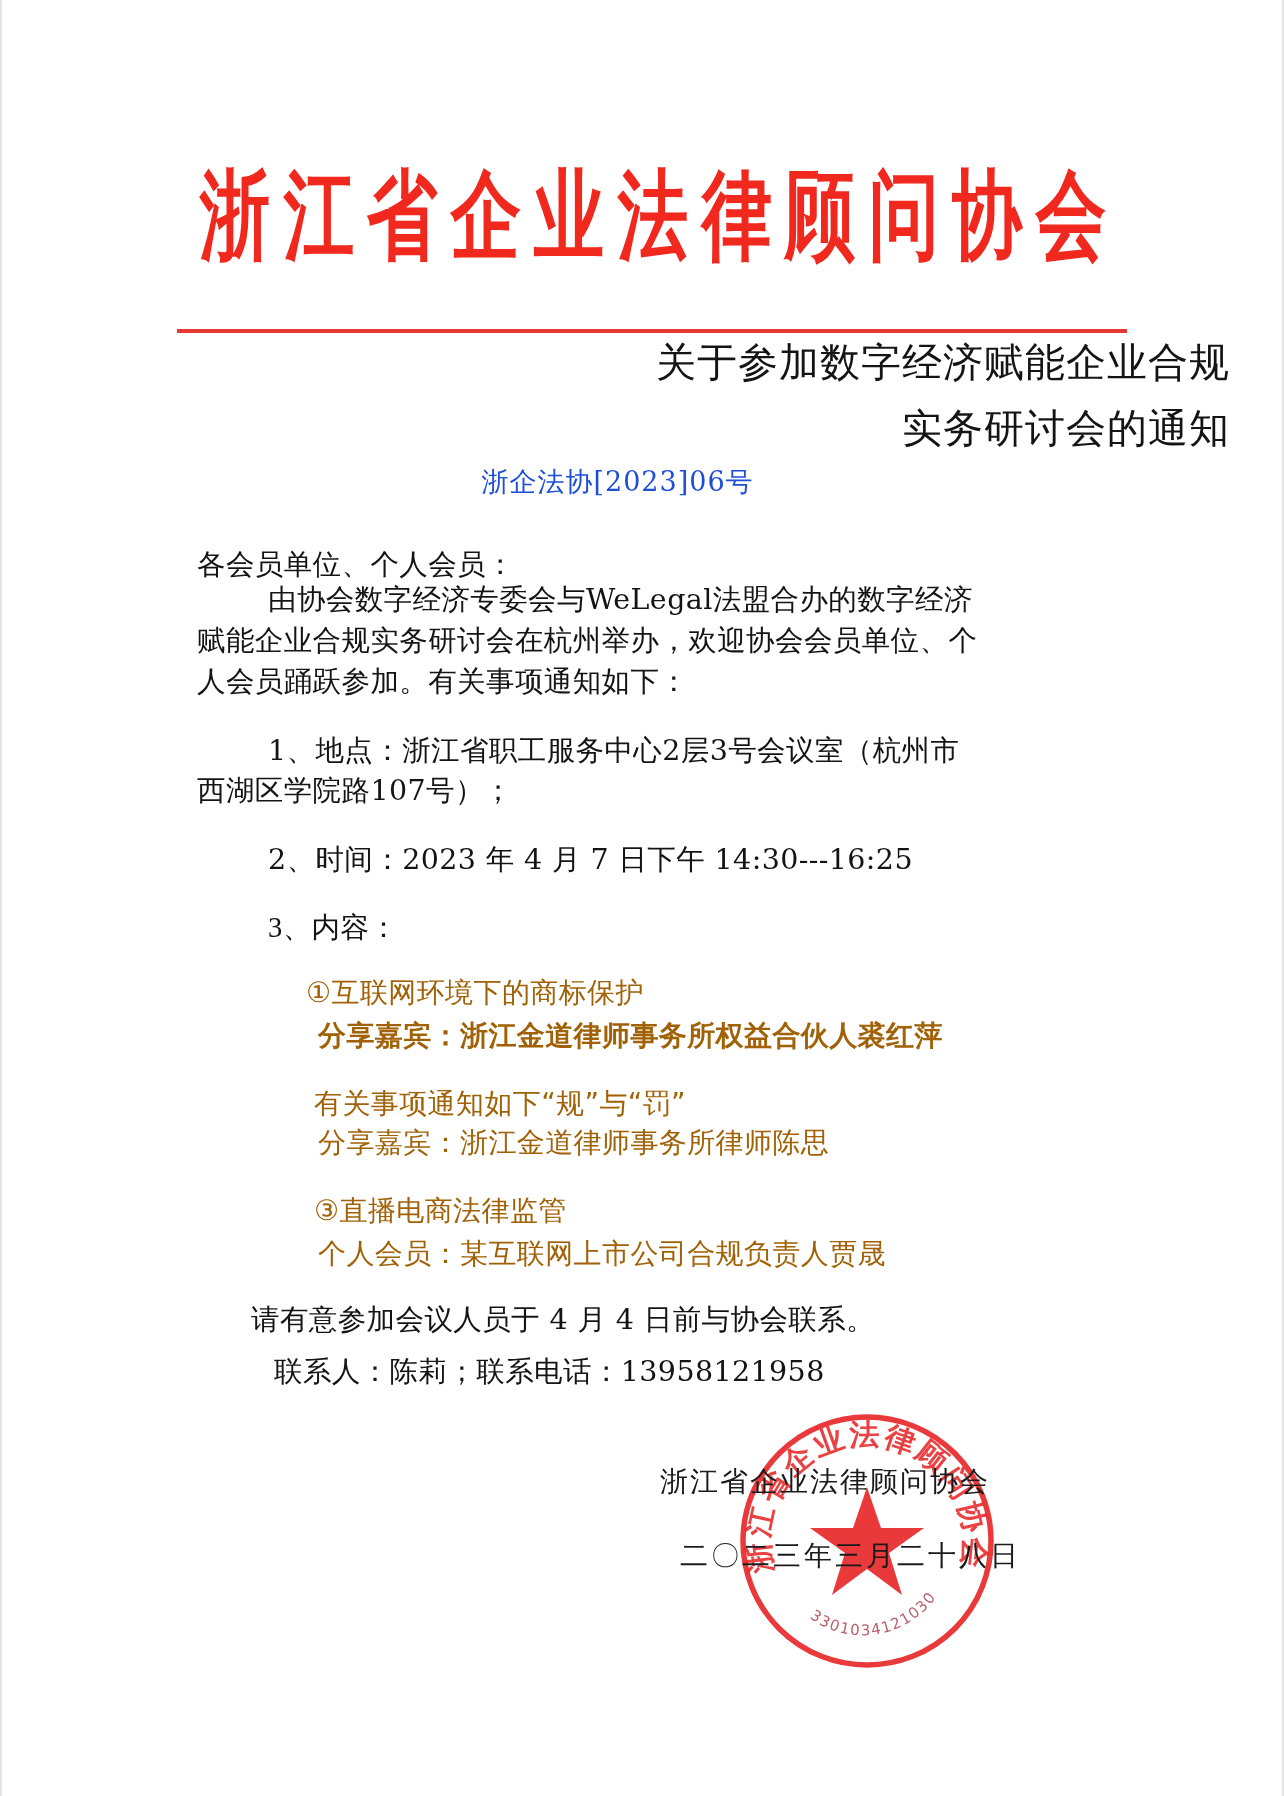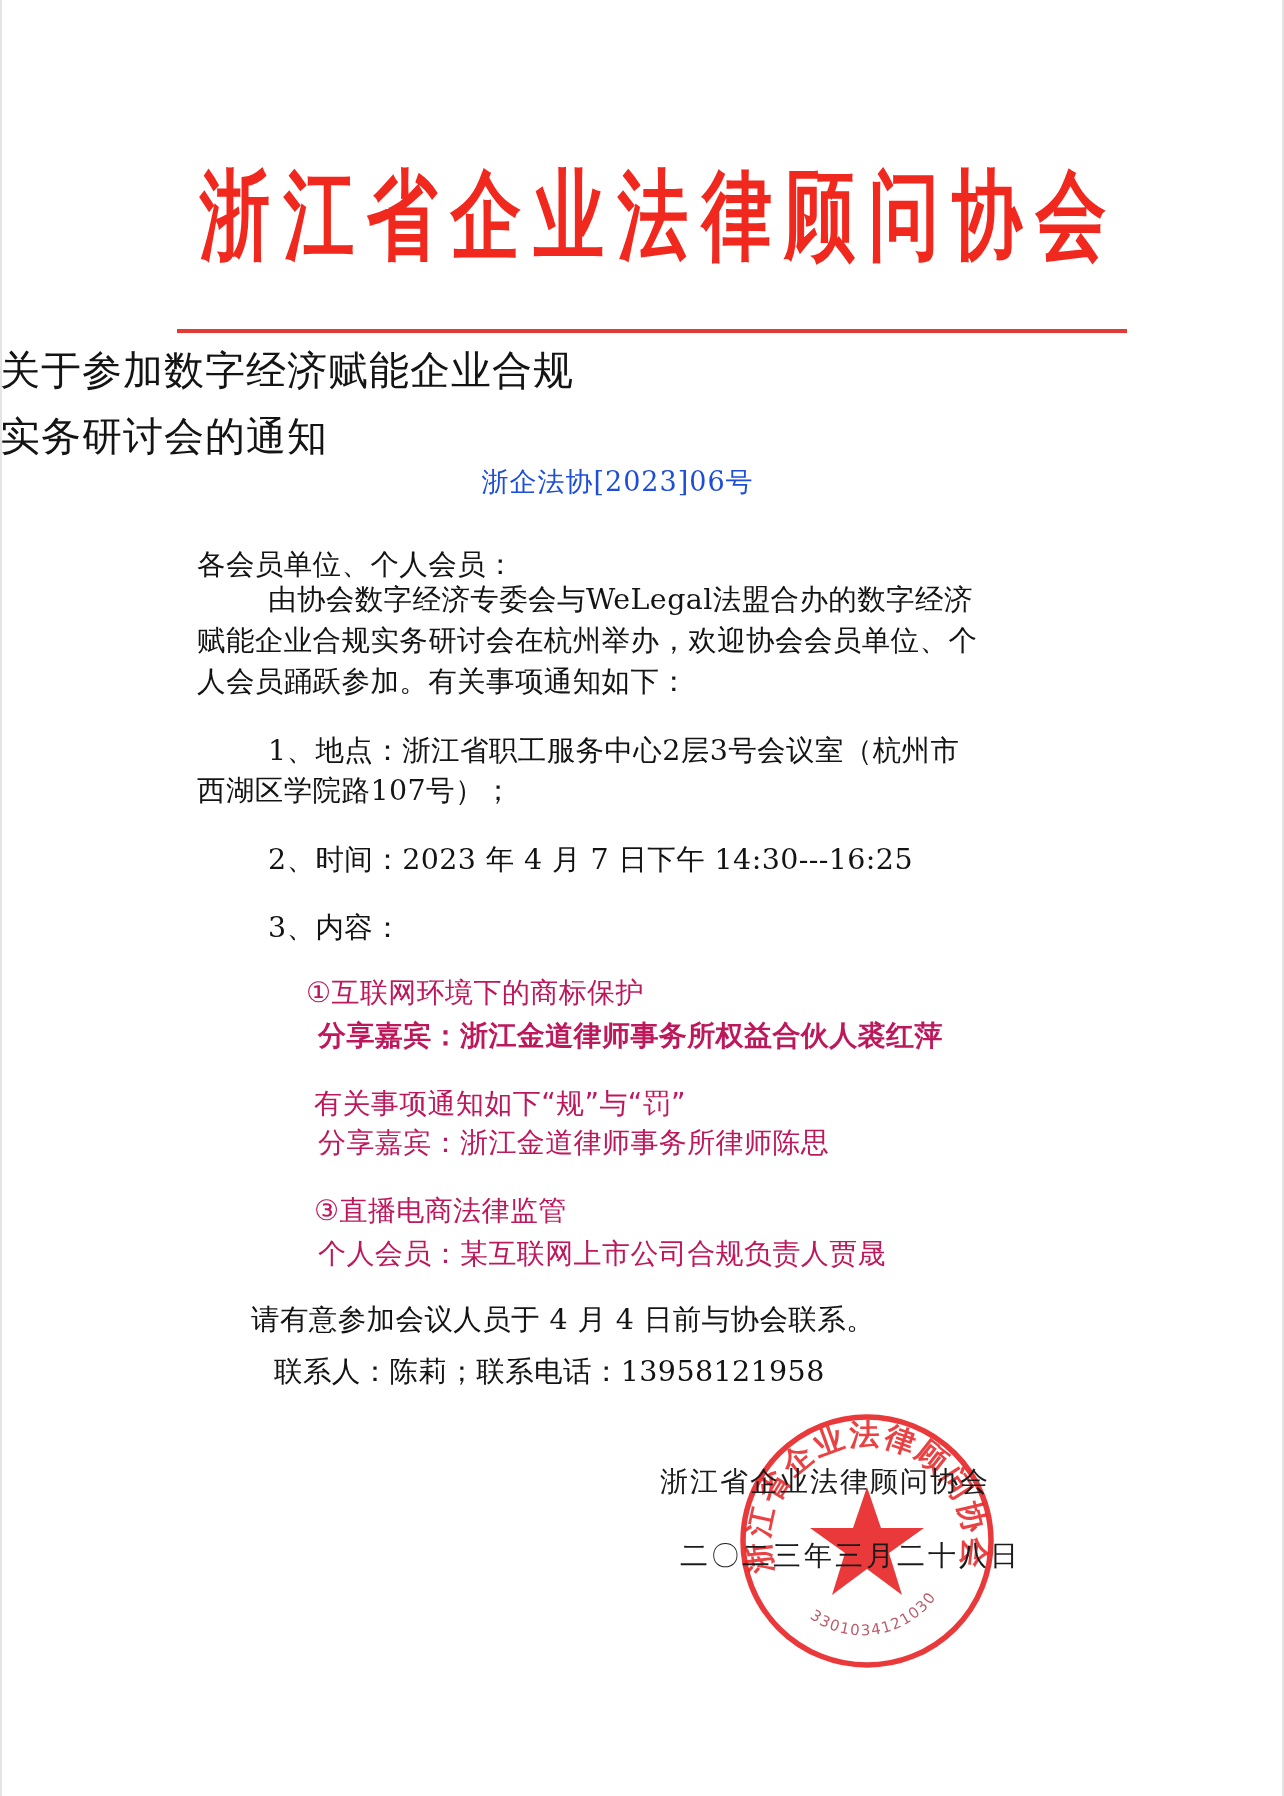--- a/index.html
+++ b/index.html
@@ -52,26 +52,25 @@
       top: 329px;
       width: 950px;
       height: 4px;
       background: #e53935;
     }
 
     .title {
       position: absolute;
       left: 0;
       width: 1284px;
-      text-align: left;
+      text-align: right;
       font-size: 40px;
       line-height: 1;
       color: #141414;
       letter-spacing: 1px;
-      margin-top: 8px;
     }
     .title-line-1 { top: 342px; left: 0; width: 1230px; }
     .title-line-2 { top: 408px; left: 0; width: 1230px; }
 
     .doc-number {
       position: absolute;
       top: 464px;
       left: 0;
       width: 1235px;
       text-align: center;
@@ -90,23 +89,23 @@
     }
 
     .salutation { left: 197px; top: 551px; text-align: right; }
     .para-l1 { left: 268px; top: 586px; }
     .para-l2 { left: 197px; top: 627px; }
     .para-l3 { left: 197px; top: 668px; }
 
     .item1-l1 { left: 268px; top: 737px; }
     .item1-l2 { left: 197px; top: 777px; }
     .item2 { left: 268px; top: 846px; }
-    .item3 { left: 268px; top: 914px; }
-
-    .topic { font-family: "DejaVu Sans", "Liberation Sans", sans-serif; font-size: 28px; color: #be185d; }
+    .item3 { left: 268px; top: 914px; font-family: Liberation Serif, serif; }
+
+    .topic { font-family: "DejaVu Sans", "Liberation Sans", sans-serif; font-size: 28px; color: #a16207; }
     .t1-title { left: 306px; top: 979px; }
     .t1-guest { left: 318px; top: 1022px; font-weight: bold; }
     .t2-title { left: 314px; top: 1090px; }
     .t2-guest { left: 318px; top: 1129px; }
     .t3-title { left: 314px; top: 1197px; }
     .t3-guest { left: 318px; top: 1240px; }
 
     .deadline { left: 251px; top: 1306px; }
     .contact { left: 265px; top: 1358px; margin-left: 9px; }
 

